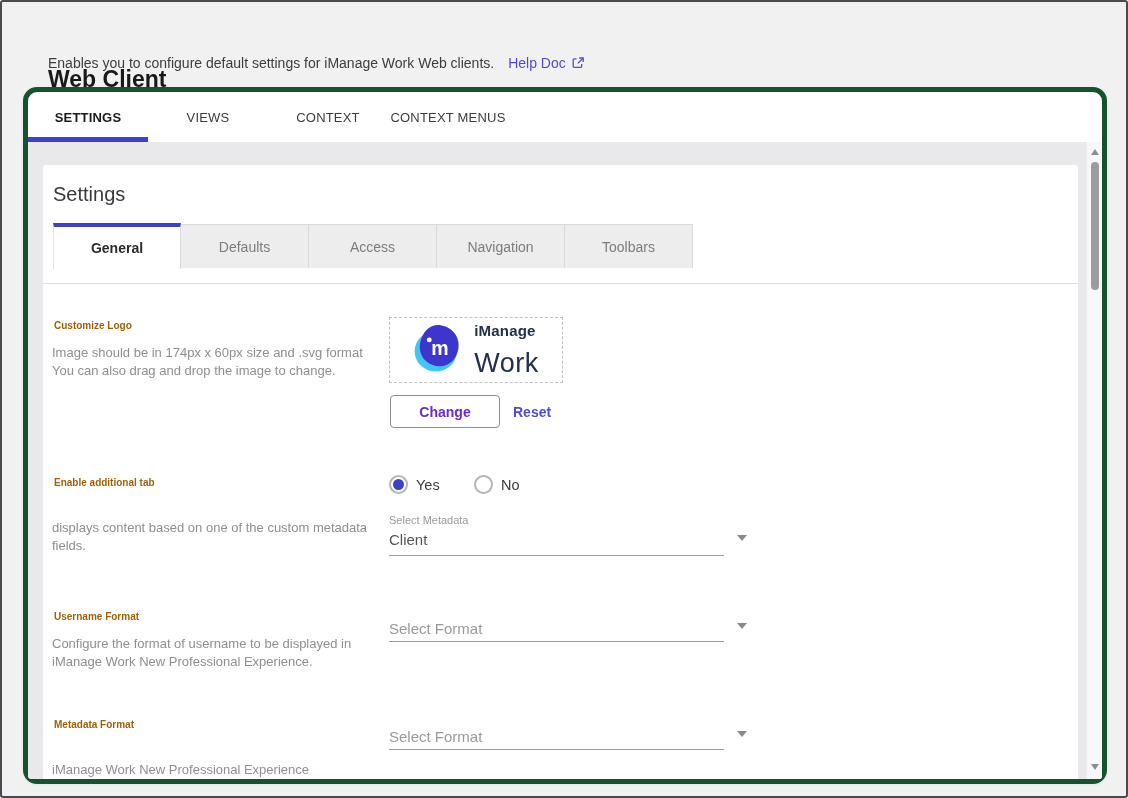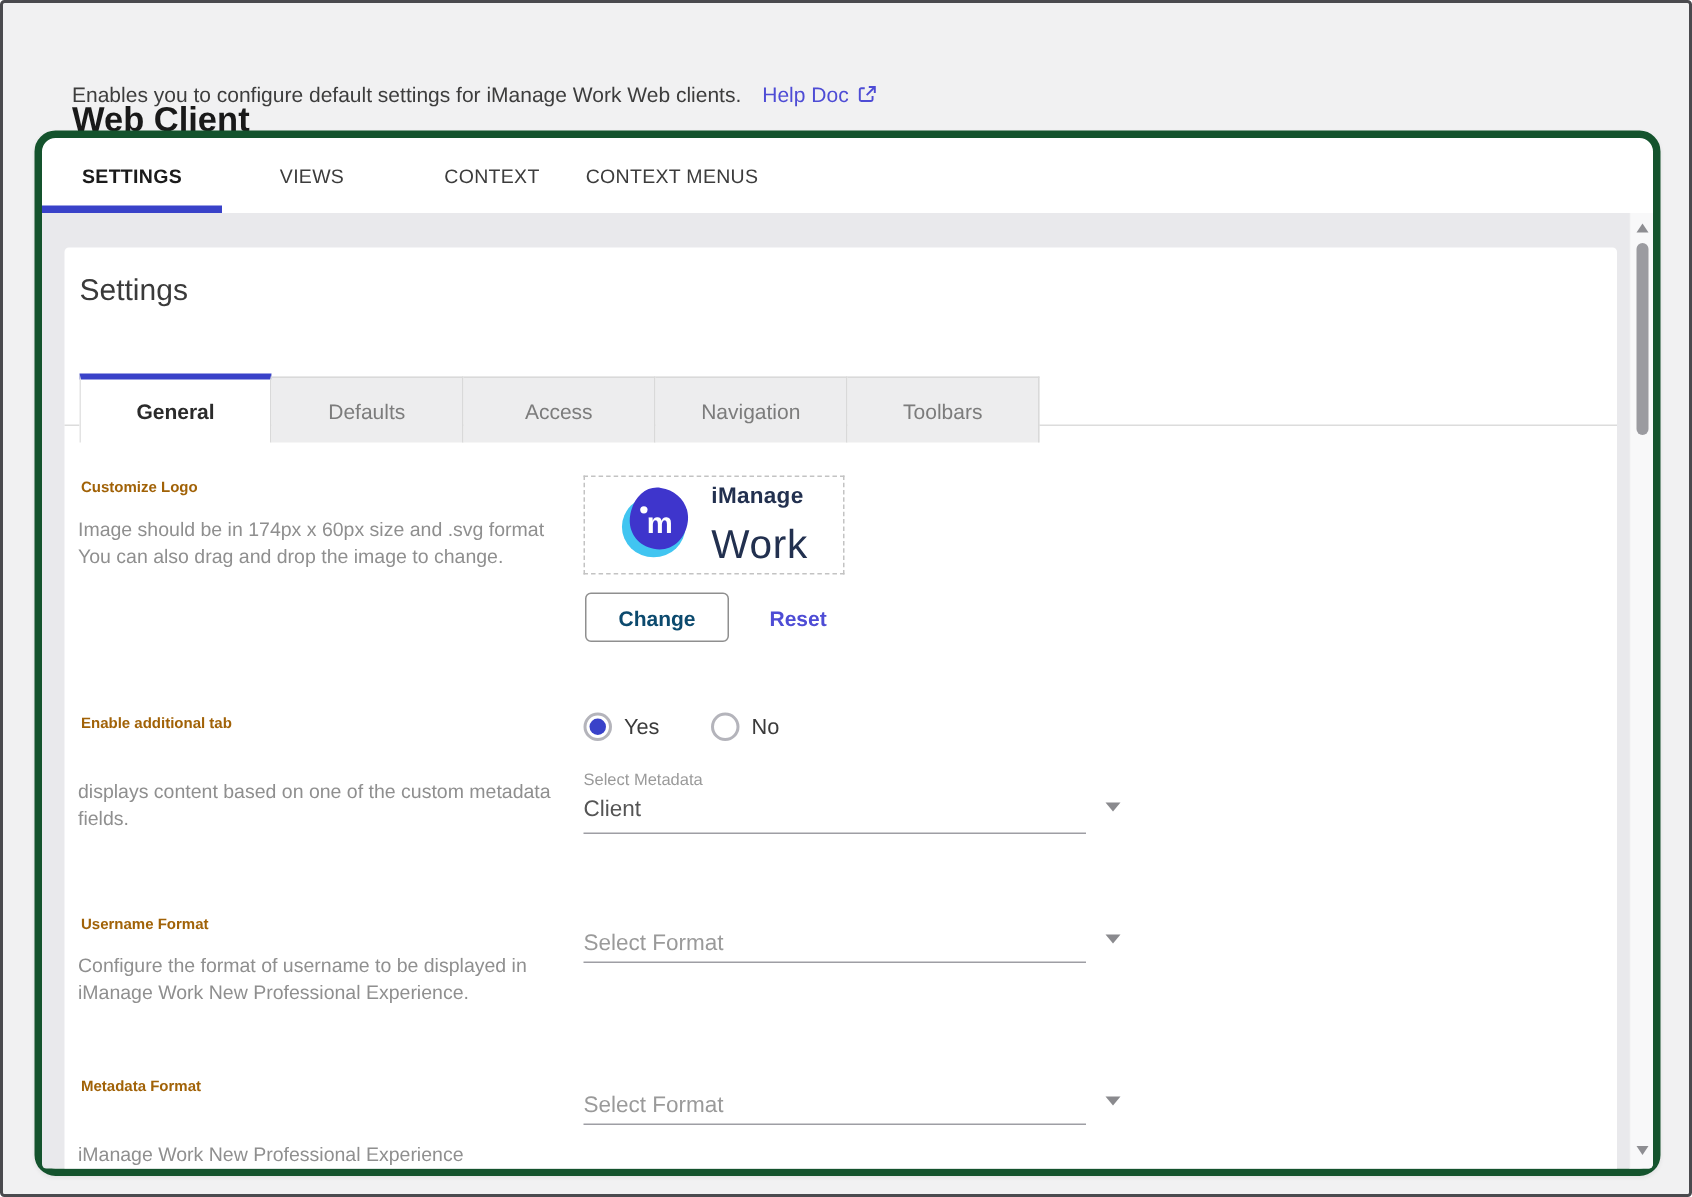--- a/index.html
+++ b/index.html
@@ -41,44 +41,44 @@
   .sb-up   { top:7px;    border-bottom:6px solid #8e8e92; }
   .sb-down { bottom:9px; border-top:6px solid #8e8e92; }
   .sb-thumb { position:absolute; left:4px; top:20px; width:8px; height:128px; border-radius:4px; background:#9b9ba0; cursor:pointer; }
 
   
   .panel { position:absolute; left:15px; top:23px; width:1035px; bottom:0; background:#fff; border-radius:3px 3px 0 0; }
 
   .panel-heading { position:absolute; left:10px; top:18px; font-size:20px; color:#3a3a3a; }
 
   
-  .inner-tabs { position:absolute; left:10px; top:84px; display:flex; align-items:flex-end; z-index:2; }
+  .inner-tabs { position:absolute; left:10px; top:58px; display:flex; align-items:center; z-index:2; }
   .itab { width:128px; height:44px; display:flex; align-items:center; justify-content:center;
           font-size:14px; color:#7c7c7c; background:#ededee;
           border-top:1px solid #d9d9d9; border-right:1px solid #d9d9d9; cursor:pointer; }
   .itab.active { background:#fff; height:46px; border-top:4px solid #3942c9;
                  border-left:1px solid #e3e3e3; border-right:1px solid #d9d9d9;
                  font-weight:700; color:#2b2b2b; }
   .tabs-baseline { position:absolute; left:0; right:0; top:118px; height:1px; background:#dcdcdc; }
 
   
   .section-label { position:absolute; left:11px; font-size:10px; font-weight:700; color:#a16207; }
   .desc-line { position:absolute; left:9px; font-size:13px; color:#8f8f8f; line-height:18px; white-space:nowrap; }
 
   
   .logo-box { position:absolute; left:346px; top:152px; width:174px; height:66px;
               border:1px dashed #c3c3c3; background:#fff;
               display:flex; align-items:center; justify-content:center; gap:9px; cursor:pointer; }
   .brand-text { line-height:1; color:#22304f; }
   .brand-top { font-size:15px; font-weight:700; letter-spacing:.2px; }
   .brand-bottom { font-size:27px; font-weight:400; letter-spacing:.5px; margin-top:12px; }
 
-  .change-btn { position:absolute; left:347px; top:230px; width:96px; height:33px;
+  .change-btn { position:absolute; left:347px; top:230px; width:110px; height:33px;
                 background:#fff; border:1px solid #8f8f8f; border-radius:4px;
-                font-size:14px; font-weight:700; color:#0c4a6e; font-family:inherit; cursor:pointer;
+                font-size:14px; font-weight:700; color:#6d28d9; font-family:inherit; cursor:pointer;
                 display:flex; align-items:center; justify-content:center; }
   .reset-link { position:absolute; left:470px; top:239px; font-size:14px; font-weight:700; color:#4e4cd5; cursor:pointer; }
 
   
   .radio-row { position:absolute; left:346px; top:310px; height:20px; }
   .radio-opt { position:absolute; top:0; display:flex; align-items:center; gap:8px; cursor:pointer; }
   .radio-outer { width:19px; height:19px; border-radius:50%; border:2px solid #b4b4bb; background:#fff; position:relative; }
   .radio-outer.checked::after { content:""; position:absolute; inset:2px; border-radius:50%; background:#3942c9; }
   .radio-label { font-size:14.5px; color:#3b3b3b; }
 

